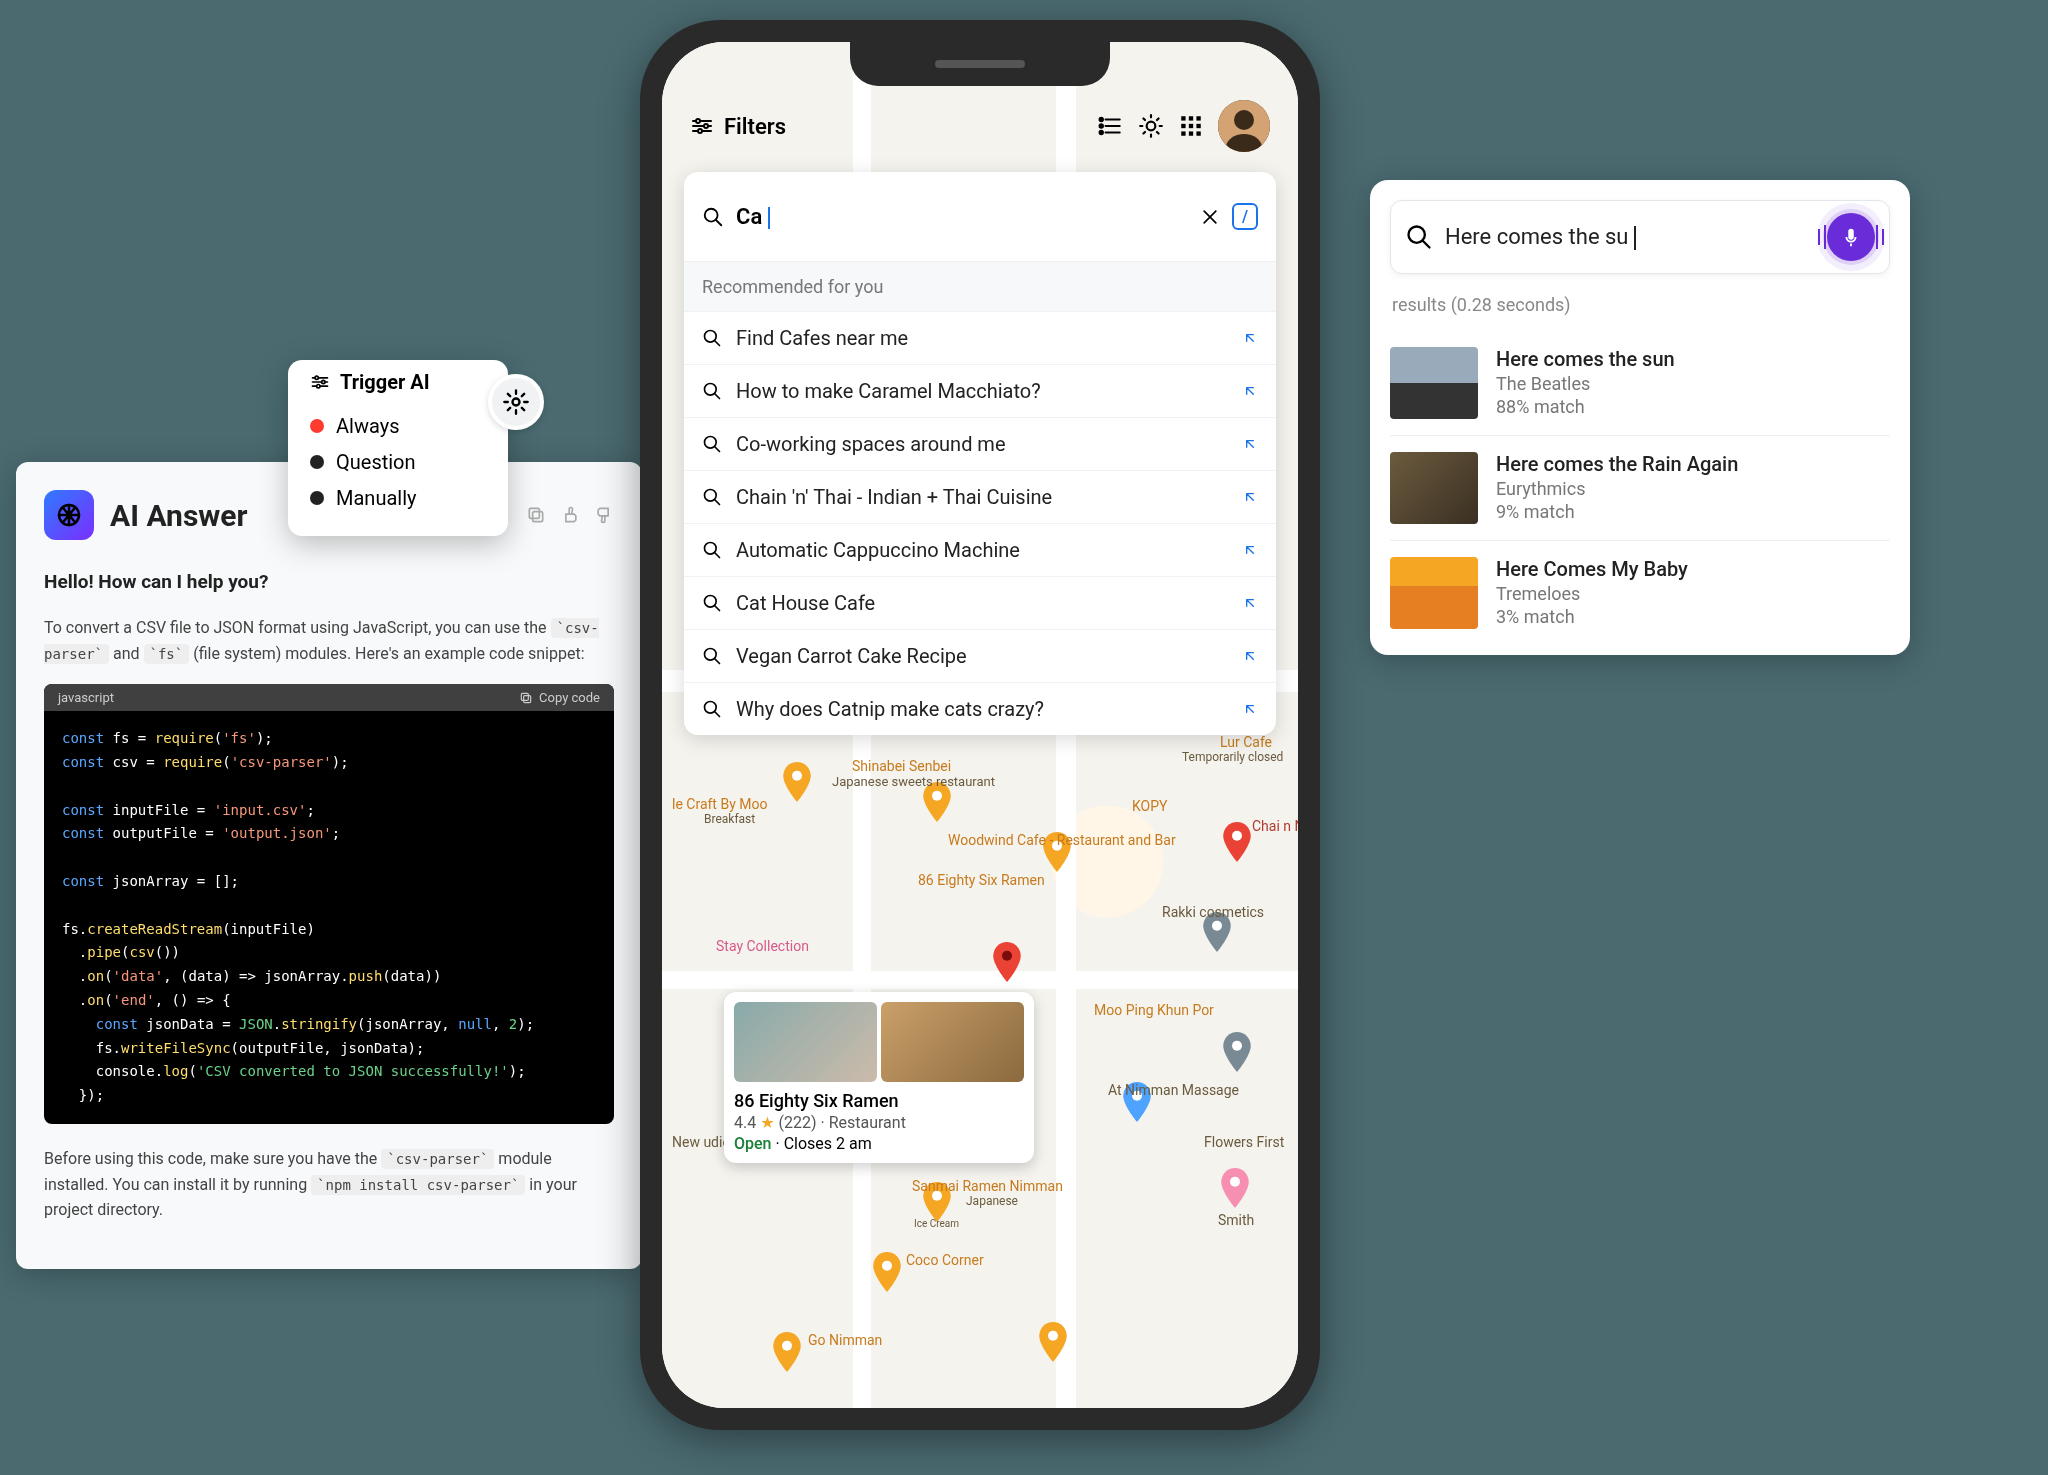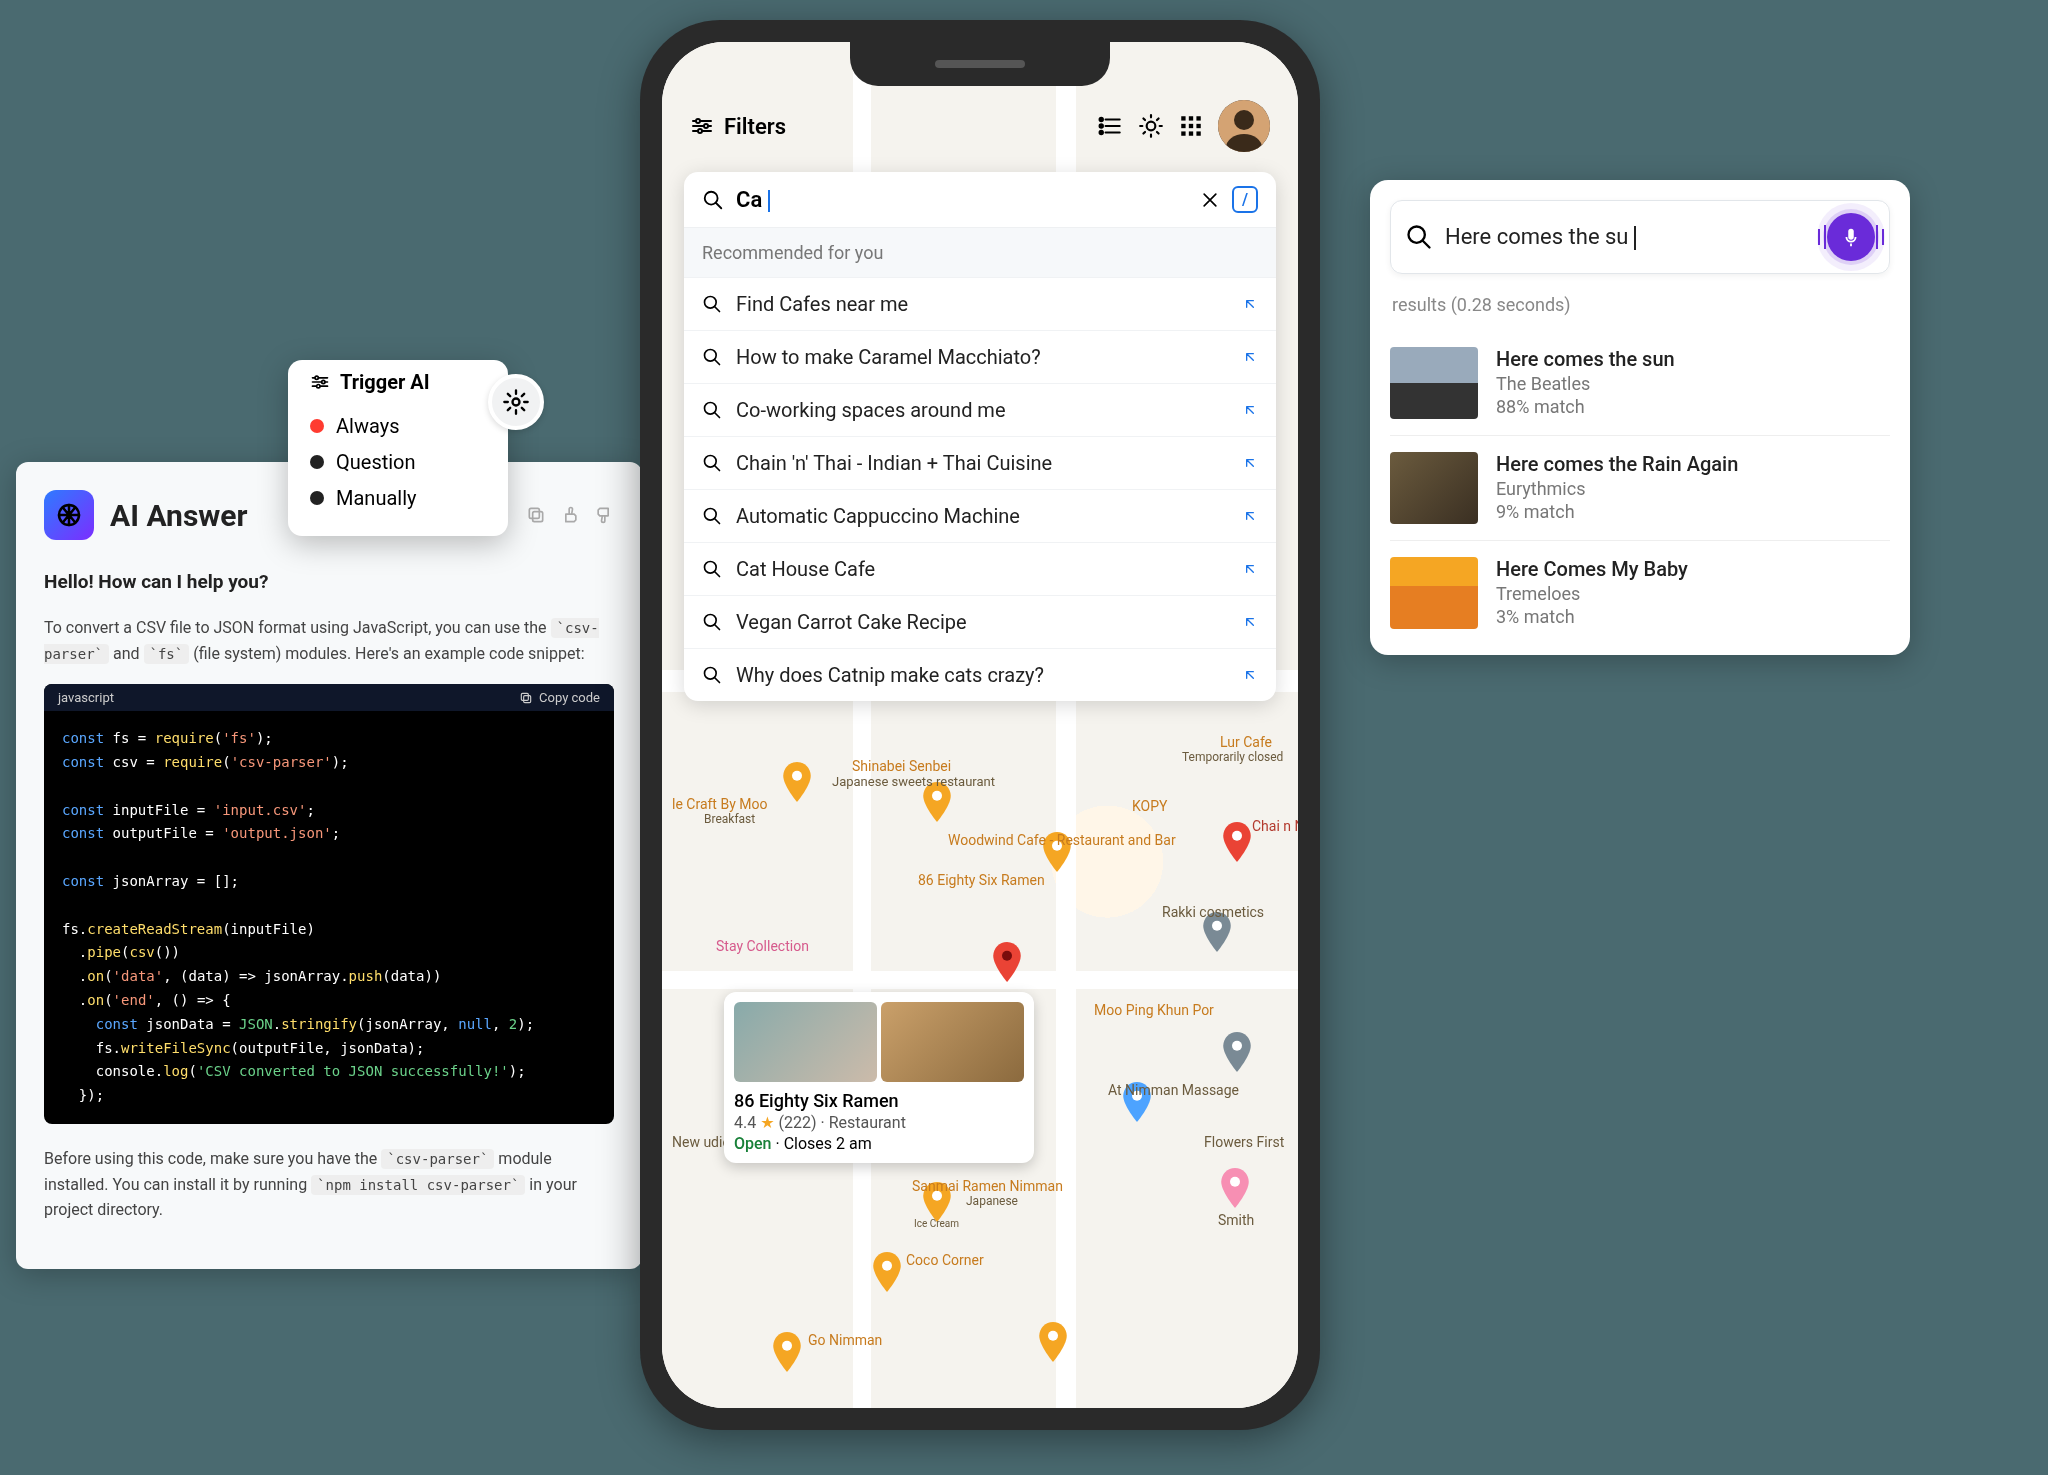--- a/index.html
+++ b/index.html
@@ -30,21 +30,21 @@
   display:flex; align-items:center; justify-content:center;
 }
 .ai-logo svg { width:30px; height:30px; }
 .ai-title { font-size:30px; font-weight:700; color:#222; }
 .ai-header-actions { margin-left:auto; display:flex; gap:14px; color:#aaa; }
 .ai-header-actions .ic { width:20px; height:20px; cursor:pointer; }
 .ai-greeting { font-weight:700; font-size:19px; color:#222; margin-bottom:22px; }
 .ai-body-text { font-size:16px; color:#444; line-height:1.6; margin-bottom:18px; }
 .ai-body-text code { background:#eee; padding:2px 6px; border-radius:4px; font-family: ui-monospace, Menlo, monospace; font-size:14px; }
 .code-block { background:#000; border-radius:8px; overflow:hidden; margin-bottom:22px; }
-.code-head { background:#0f172a; color:#ccc; font-size:13px; padding:6px 14px; display:flex; justify-content:space-between; align-items:center; }
+.code-head { background:#404040; color:#ccc; font-size:13px; padding:6px 14px; display:flex; justify-content:space-between; align-items:center; }
 .code-copy { display:flex; gap:6px; align-items:center; cursor:pointer; font-size:13px; }
 .code-body { padding:16px 18px; font-family: ui-monospace, Menlo, monospace; font-size:14px; line-height:1.7; color:#fff; white-space:pre; }
 .code-body .kw { color:#5aa7ff; }
 .code-body .fn { color:#ffde6b; }
 .code-body .str { color:#f7977a; }
 .code-body .cm { color:#6bd28a; }
 .ai-search-bar { display:flex; align-items:center; gap:14px; margin-top:10px; }
 .ai-search-input {
   flex:1; background:#fff; border:1px solid #e2e6ea; border-radius:10px;
   padding:18px 22px; font-size:18px; color:#777;
@@ -102,21 +102,21 @@
 .topbar-spacer { flex:1; }
 .topbar-ic { width:26px; height:26px; cursor:pointer; }
 .avatar { width:52px; height:52px; border-radius:50%; background:#333; overflow:hidden; cursor:pointer; }
 .avatar svg { width:100%; height:100%; }
 
 .search-card {
   position:absolute; top:130px; left:22px; right:22px;
   background:#fff; border-radius:14px; box-shadow:0 4px 20px rgba(0,0,0,.15);
   z-index:8; overflow:hidden;
 }
-.search-row { display:flex; align-items:center; padding:14px 18px; gap:12px; border-bottom:1px solid #eef0f2; }
+.search-row { display:flex; align-items:center; padding:31px 18px; gap:12px; border-bottom:1px solid #eef0f2; }
 .search-input { flex:1; font-size:22px; border:none; outline:none; font-weight:600; }
 .search-cursor { display:inline-block; width:2px; height:22px; background:#1a73e8; vertical-align:middle; animation:blink 1s infinite; }
 @keyframes blink { 50% { opacity:0; } }
 .kbd-chip { border:2px solid #1a73e8; color:#1a73e8; border-radius:6px; padding:2px 8px; font-size:16px; font-weight:600; }
 .rec-head { padding:14px 18px; font-size:18px; color:#777; background:#f6f8fa; }
 .sugg-row { display:flex; align-items:center; padding:14px 18px; gap:14px; border-top:1px solid #f0f2f4; cursor:pointer; }
 .sugg-text { flex:1; font-size:20px; color:#222; }
 .sugg-arrow { color:#1a73e8; }
 
 .map-bg {

